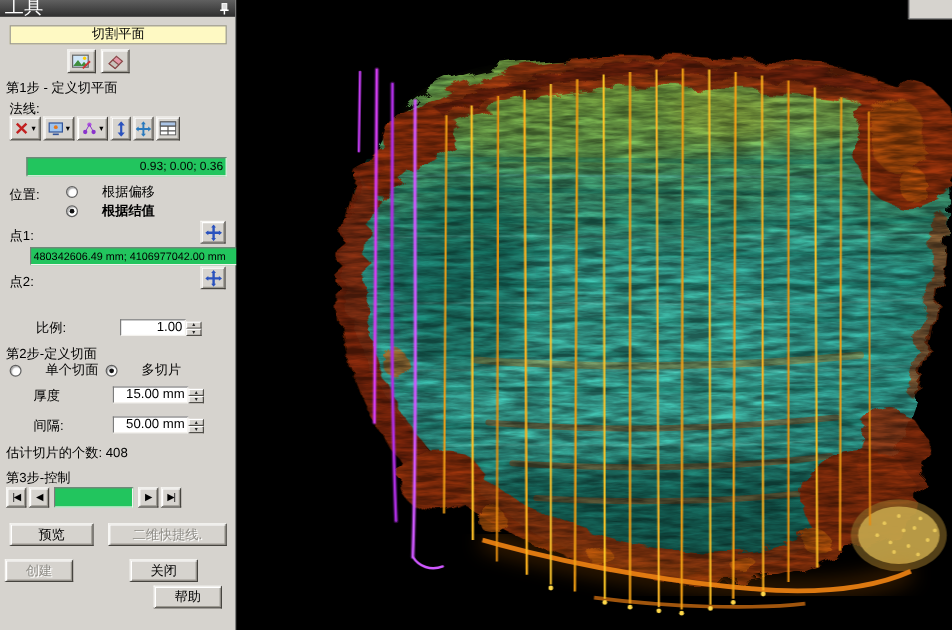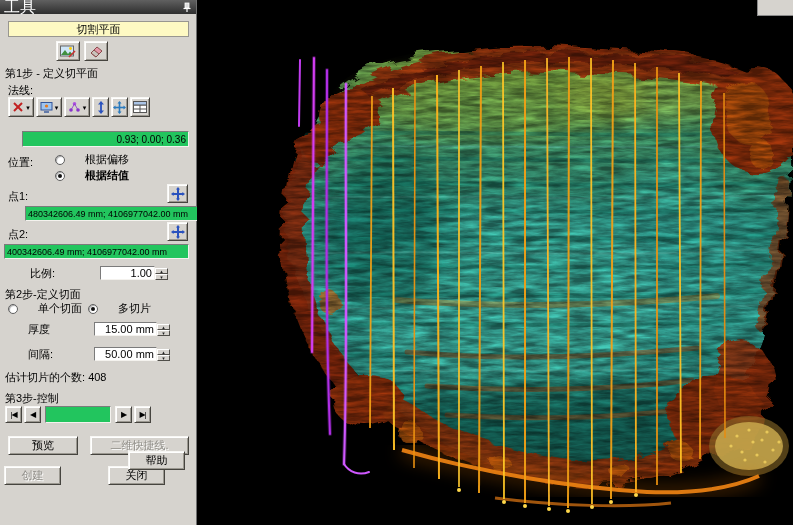--- a/index.html
+++ b/index.html
@@ -154,21 +154,20 @@
     <button class="btn icon-btn" style="left:167px;top:222px;width:21px;height:19px;">
       <svg width="14" height="14" viewBox="0 0 14 14">
         <line x1="7" y1="2" x2="7" y2="12" stroke="#2a52be" stroke-width="2"></line>
         <line x1="2" y1="7" x2="12" y2="7" stroke="#2a52be" stroke-width="2"></line>
         <path d="M7 0 L9 2.6 L5 2.6 Z" fill="#2a52be"></path>
         <path d="M7 14 L9 11.4 L5 11.4 Z" fill="#2a52be"></path>
         <path d="M0 7 L2.6 5 L2.6 9 Z" fill="#2a52be"></path>
         <path d="M14 7 L11.4 5 L11.4 9 Z" fill="#2a52be"></path>
       </svg>
     </button>
-    <input class="txt" style="left: 4px; top: 244px; width: 185px; height: 15px; font-size: 9px;" value="400342606.49 mm; 4106977042.00 mm">
 
     <div class="lbl" style="left:30px;top:266px;">比例:</div>
     <div class="spin" style="left:100px;top:263px;width:68px;">
       <input class="txt2" value="1.00" style="">
       <div class="spin-btns">
         <button class="sb">▴</button>
         <button class="sb">▾</button>
       </div>
     </div>
 
@@ -209,21 +208,21 @@
     <button class="btn navbtn" style="left:5px;top:406px;width:17px;height:17px;">|◀</button>
     <button class="btn navbtn" style="left:24px;top:406px;width:17px;height:17px;">◀</button>
     <input class="txt" style="left: 45px; top: 406px; width: 66px; height: 17px;" value="">
     <button class="btn navbtn" style="left:115px;top:406px;width:17px;height:17px;">▶</button>
     <button class="btn navbtn" style="left:134px;top:406px;width:17px;height:17px;">▶|</button>
 
     <button class="btn" style="left:8px;top:436px;width:70px;height:19px;">预览</button>
     <button class="btn disabled" style="left:90px;top:436px;width:99px;height:19px;">二维快捷线.</button>
     <button class="btn disabled" style="left:4px;top:466px;width:57px;height:19px;">创建</button>
     <button class="btn" style="left:66px;top:466px;width:57px;height:19px;margin-left:42px;">关闭</button>
-    <button class="btn" style="left:128px;top:451px;width:57px;height:19px;">帮助</button>
+    <button class="btn" style="left:128px;top:488px;width:57px;height:19px;">帮助</button>
   </div>
 
   <div class="viewport">
     <svg width="596" height="525" viewBox="0 0 596 525">
       <defs>
         <clipPath id="rockClip">
           <path d="M110,130 C120,100 145,75 180,62 C240,42 320,46 400,50 C460,48 515,58 555,80 C580,95 592,130 590,170 C587,225 578,275 566,320 C553,368 528,408 495,435 C462,462 415,476 372,476 C322,477 272,458 232,432 C196,408 152,372 126,334 C100,296 84,250 86,205 C88,175 98,152 110,130 Z"></path>
         </clipPath>
         <filter id="rough" x="-15%" y="-15%" width="130%" height="130%">
           <feTurbulence type="turbulence" baseFrequency="0.02 0.045" numOctaves="3" seed="4" result="t"></feTurbulence>

